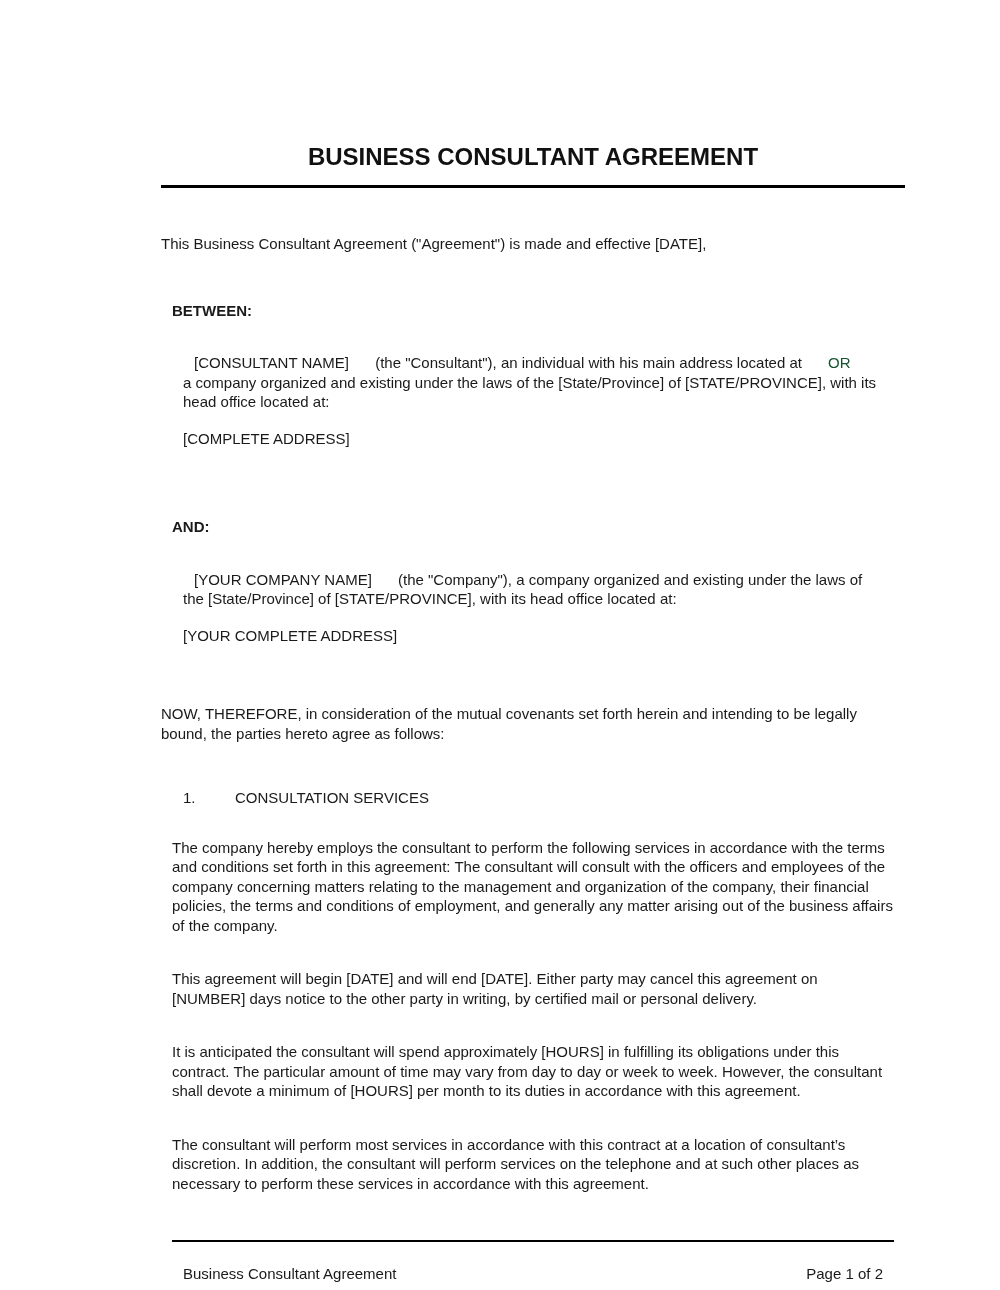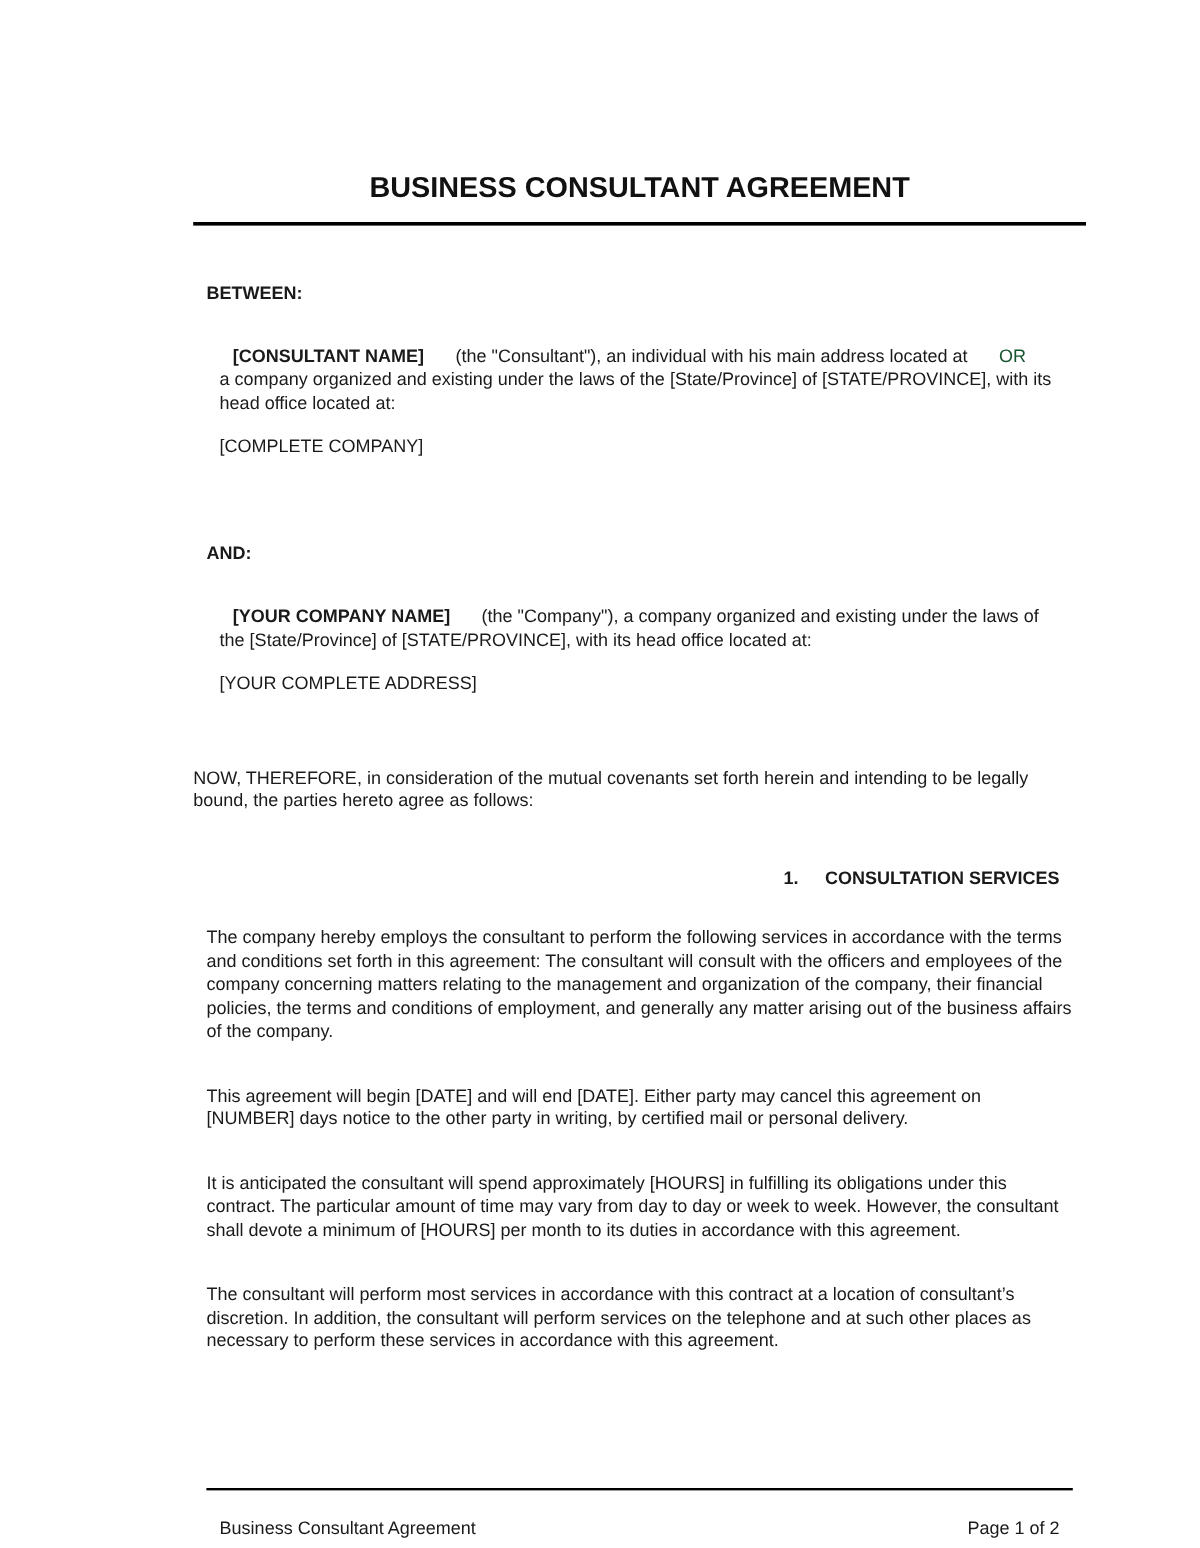--- a/index.html
+++ b/index.html
@@ -25,26 +25,26 @@
   }
   .title-rule {
     height: 3px;
     background: #000000;
     margin-top: 14px;
   }
   .intro { margin-top: 46px; }
   .party { display: flex; margin-top: 36px; flex-direction: column; }
   .party-label { width: 175px; font-weight: bold; flex-shrink: 0; }
   .party-content { flex: 1; }
-  .party-name { font-weight: bold; text-align: center; }
+  .party-name { font-weight: normal; text-align: center; }
   .or-word { color: #14532d; }
   .party-address { margin-top: 17px; }
   .therefore { margin-top: 37px; }
   .section { margin-top: 34px; }
-  .section-heading { font-weight: bold; text-align: right; }
+  .section-heading { font-weight: normal; }
   .section-number { display: inline-block; width: 30px; }
   .section-body { margin-top: 19px; }
   .footer {
     position: absolute;
     left: 117px;
     right: 117px;
     top: 1185px;
   }
   .footer-rule { height: 2px; background: #000000; }
   .footer-row {
@@ -54,26 +54,27 @@
   }
 </style>
 </head>
 <body>
 
 <div class="page">
 
   <div class="doc-title">BUSINESS CONSULTANT AGREEMENT</div>
   <div class="title-rule"></div>
 
+  <p class="intro">This Business Consultant Agreement ("Agreement") is made and effective [DATE],</p>
 
   <div class="party">
     <div class="party-label">BETWEEN:</div>
     <div class="party-content">
       <p><span class="party-name">[CONSULTANT NAME]</span><span> (the "Consultant"), an individual with his main address located at </span><span class="or-word">OR</span><span> a company organized and existing under the laws of the [State/Province] of [STATE/PROVINCE], with its head office located at:</span></p>
-      <p class="party-address">[COMPLETE COMPANY]</p>
+      <p class="party-address">[COMPLETE ADDRESS]</p>
     </div>
   </div>
 
   <div class="party">
     <div class="party-label">AND:</div>
     <div class="party-content">
       <p><span class="party-name">[YOUR COMPANY NAME]</span><span> (the "Company"), a company organized and existing under the laws of the [State/Province] of [STATE/PROVINCE], with its head office located at:</span><span class="or-word"></span><span></span></p>
       <p class="party-address">[YOUR COMPLETE ADDRESS]</p>
     </div>
   </div>

